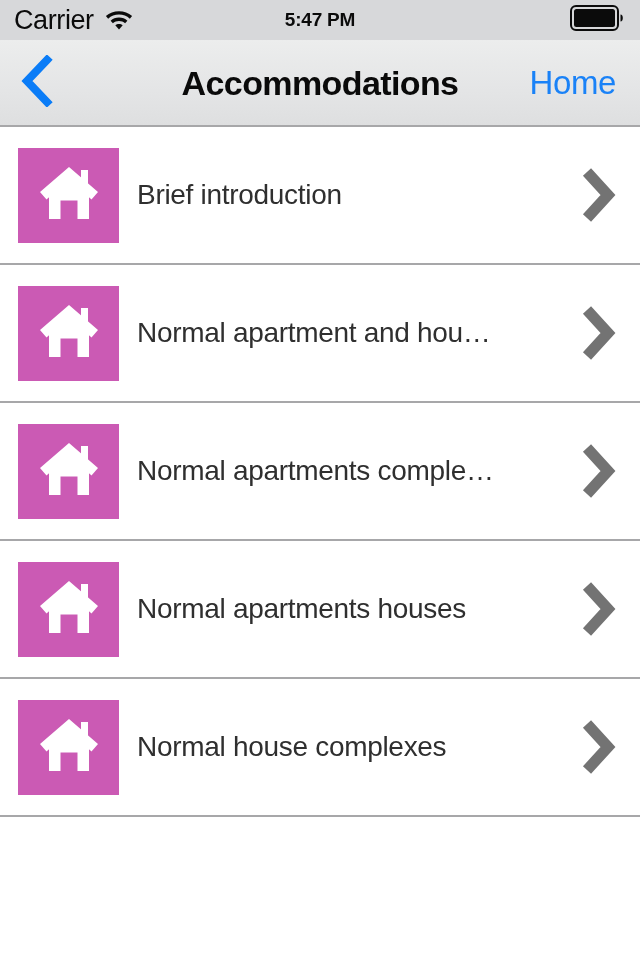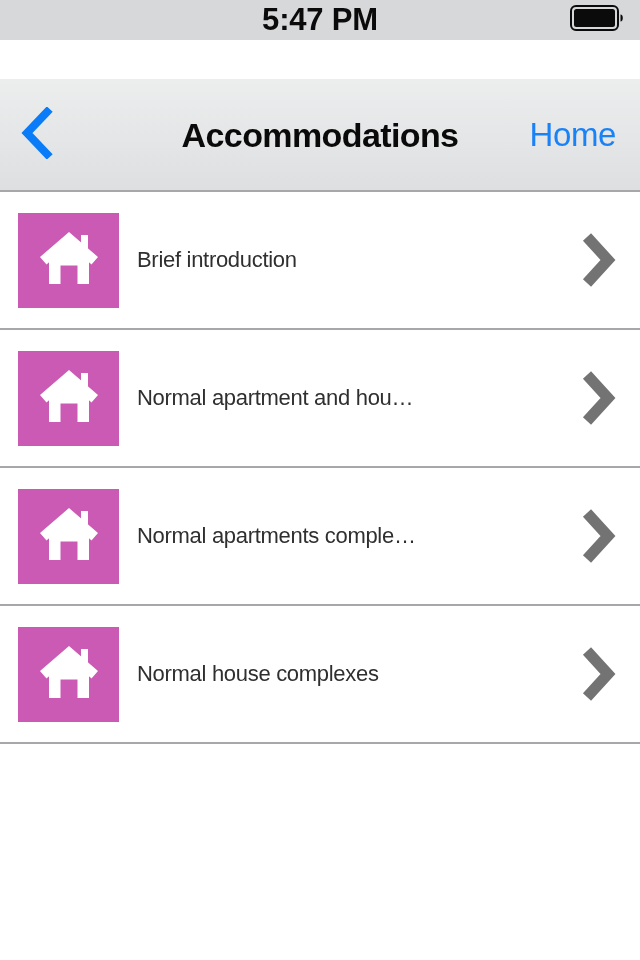--- a/index.html
+++ b/index.html
@@ -35,41 +35,40 @@
     font-size:27px;
     color:#0b0b0b;
     letter-spacing:-0.4px;
     line-height:1;
   }
   .wifi-icon { display:block; }
   .status-time {
     position:absolute;
     left:0; right:0;
     text-align:center;
-    font-size:31px;
+    font-size:19px;
     font-weight:bold;
     color:#0b0b0b;
     letter-spacing:-0.2px;
     pointer-events:none;
   }
   .status-right {
     margin-left:auto;
     display:flex; align-items:center;
   }
   .battery-icon { display:block; }
 
   
   .nav-bar {
-    height:113px;
+    height:87px;
     background:linear-gradient(to bottom, #eceded 0%, #e4e5e6 60%, #dedfe0 100%);
     border-bottom:2px solid #a7a7a9;
     display:flex; align-items:center;
     position:relative;
     flex:0 0 auto;
-    margin-top:39px;
   }
   .nav-back {
     width:74px; height:100%;
     display:flex; align-items:center; justify-content:center;
     cursor:pointer;
   }
   .back-chevron { display:block; }
   .nav-title {
     position:absolute;
     left:110px; right:110px;
@@ -112,41 +111,51 @@
     margin-left:18px;
     background:#cb5ab4;
     display:flex; align-items:center; justify-content:center;
     flex:0 0 auto;
   }
   .house-icon { display:block; }
   .row-label {
     flex:1 1 auto;
     margin-left:18px;
     padding-right:20px;
-    font-size:22px;
+    font-size:28px;
     color:#2f2f2f;
     letter-spacing:-0.3px;
     line-height:1.1;
     white-space:nowrap;
     overflow:hidden;
     text-overflow:clip;
   }
   .row-chevron {
     flex:0 0 auto;
     width:86px;
     display:flex; align-items:center; justify-content:center;
   }
   .chev-svg { display:block; }
 </style>
 </head>
 <body>
 
 <div class="phone">
 
   <div class="status-bar">
+    <div class="status-left">
+      <span class="carrier-label">Carrier</span>
+      <span class="wifi-icon">
+        <svg width="30" height="23" viewBox="0 0 30 23">
+          <path d="M15 4.2c5.0 0 9.6 1.85 13.1 4.9l-2.25 2.6C22.85 9.1 19.1 7.6 15 7.6S7.15 9.1 4.15 11.7L1.9 9.1C5.4 6.05 10 4.2 15 4.2z" fill="#0b0b0b"></path>
+          <path d="M15 10.6c3.2 0 6.15 1.15 8.4 3.05l-2.3 2.65C19.45 14.95 17.3 14.1 15 14.1s-4.45.85-6.1 2.2l-2.3-2.65C8.85 11.75 11.8 10.6 15 10.6z" fill="#0b0b0b"></path>
+          <path d="M15 17.0c1.4 0 2.7.5 3.7 1.35L15 22.6l-3.7-4.25C12.3 17.5 13.6 17.0 15 17.0z" fill="#0b0b0b"></path>
+        </svg>
+      </span>
+    </div>
 
     <div class="status-time">5:47 PM</div>
 
     <div class="status-right">
       <span class="battery-icon">
         <svg width="56" height="26" viewBox="0 0 56 26">
           <rect x="1" y="1" width="47" height="24" rx="5" ry="5" fill="none" stroke="#0b0b0b" stroke-width="2"></rect>
           <rect x="4" y="4" width="41" height="18" rx="2.5" ry="2.5" fill="#0b0b0b"></rect>
           <path d="M50.5 9.5 C53.6 9.5 53.6 16.5 50.5 16.5 Z" fill="#0b0b0b"></path>
         </svg>
@@ -218,20 +227,37 @@
         </span>
       </div>
       <div class="row-label">Normal apartments comple…</div>
       <div class="row-chevron">
         <svg class="chev-svg" width="40" height="58" viewBox="0 0 40 58">
           <polyline points="10,6 31,29 10,52" fill="none" stroke="#737373" stroke-width="11" stroke-linecap="butt" stroke-linejoin="miter"></polyline>
         </svg>
       </div>
     </div>
 
+    <div class="list-row">
+      <div class="row-tile">
+        <span class="house-icon">
+          <svg width="62" height="58" viewBox="0 0 62 58">
+            <path d="M43 6 h7 v19 h-7 z" fill="#ffffff"></path>
+            <path d="M31 3 L60 28 L53.5 35.5 L31 15.5 L8.5 35.5 L2 28 Z" fill="#ffffff"></path>
+            <path d="M11 30 L31 12.5 L51 30 V55 H39.5 V36.5 H22.5 V55 H11 Z" fill="#ffffff"></path>
+          </svg>
+        </span>
+      </div>
+      <div class="row-label">Normal apartments houses</div>
+      <div class="row-chevron">
+        <svg class="chev-svg" width="40" height="58" viewBox="0 0 40 58">
+          <polyline points="10,6 31,29 10,52" fill="none" stroke="#737373" stroke-width="11" stroke-linecap="butt" stroke-linejoin="miter"></polyline>
+        </svg>
+      </div>
+    </div>
 
     <div class="list-row">
       <div class="row-tile">
         <span class="house-icon">
           <svg width="62" height="58" viewBox="0 0 62 58">
             <path d="M43 6 h7 v19 h-7 z" fill="#ffffff"></path>
             <path d="M31 3 L60 28 L53.5 35.5 L31 15.5 L8.5 35.5 L2 28 Z" fill="#ffffff"></path>
             <path d="M11 30 L31 12.5 L51 30 V55 H39.5 V36.5 H22.5 V55 H11 Z" fill="#ffffff"></path>
           </svg>
         </span>

